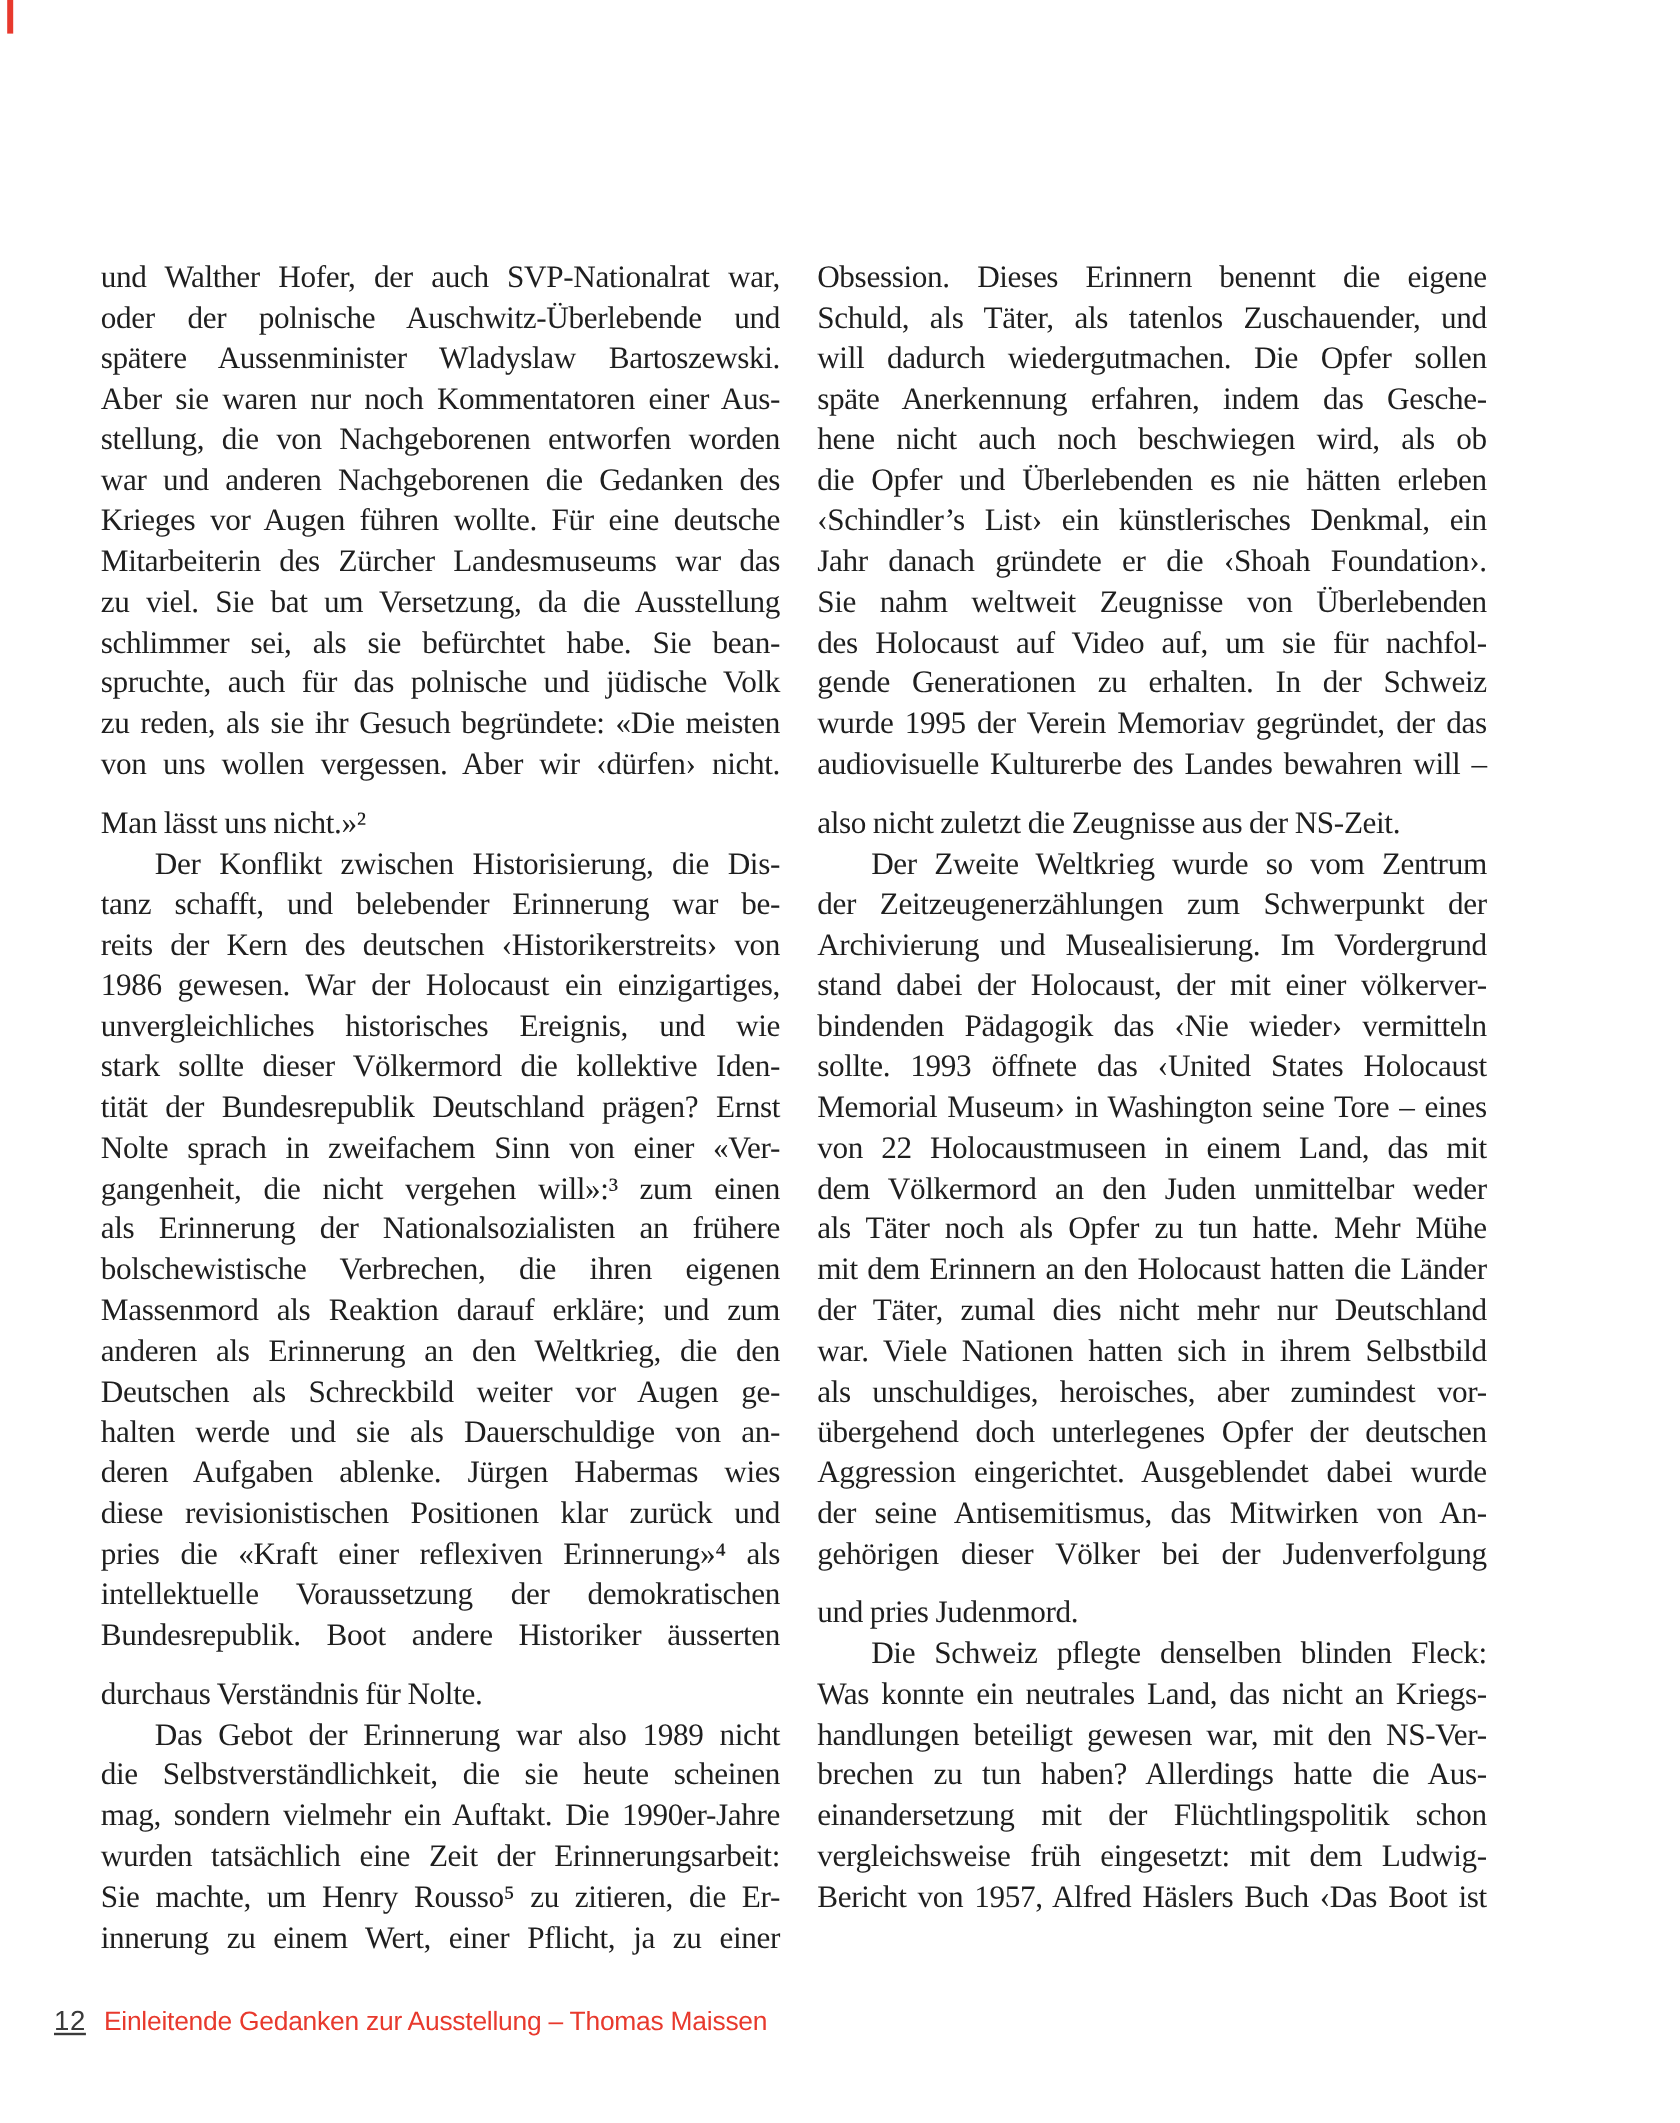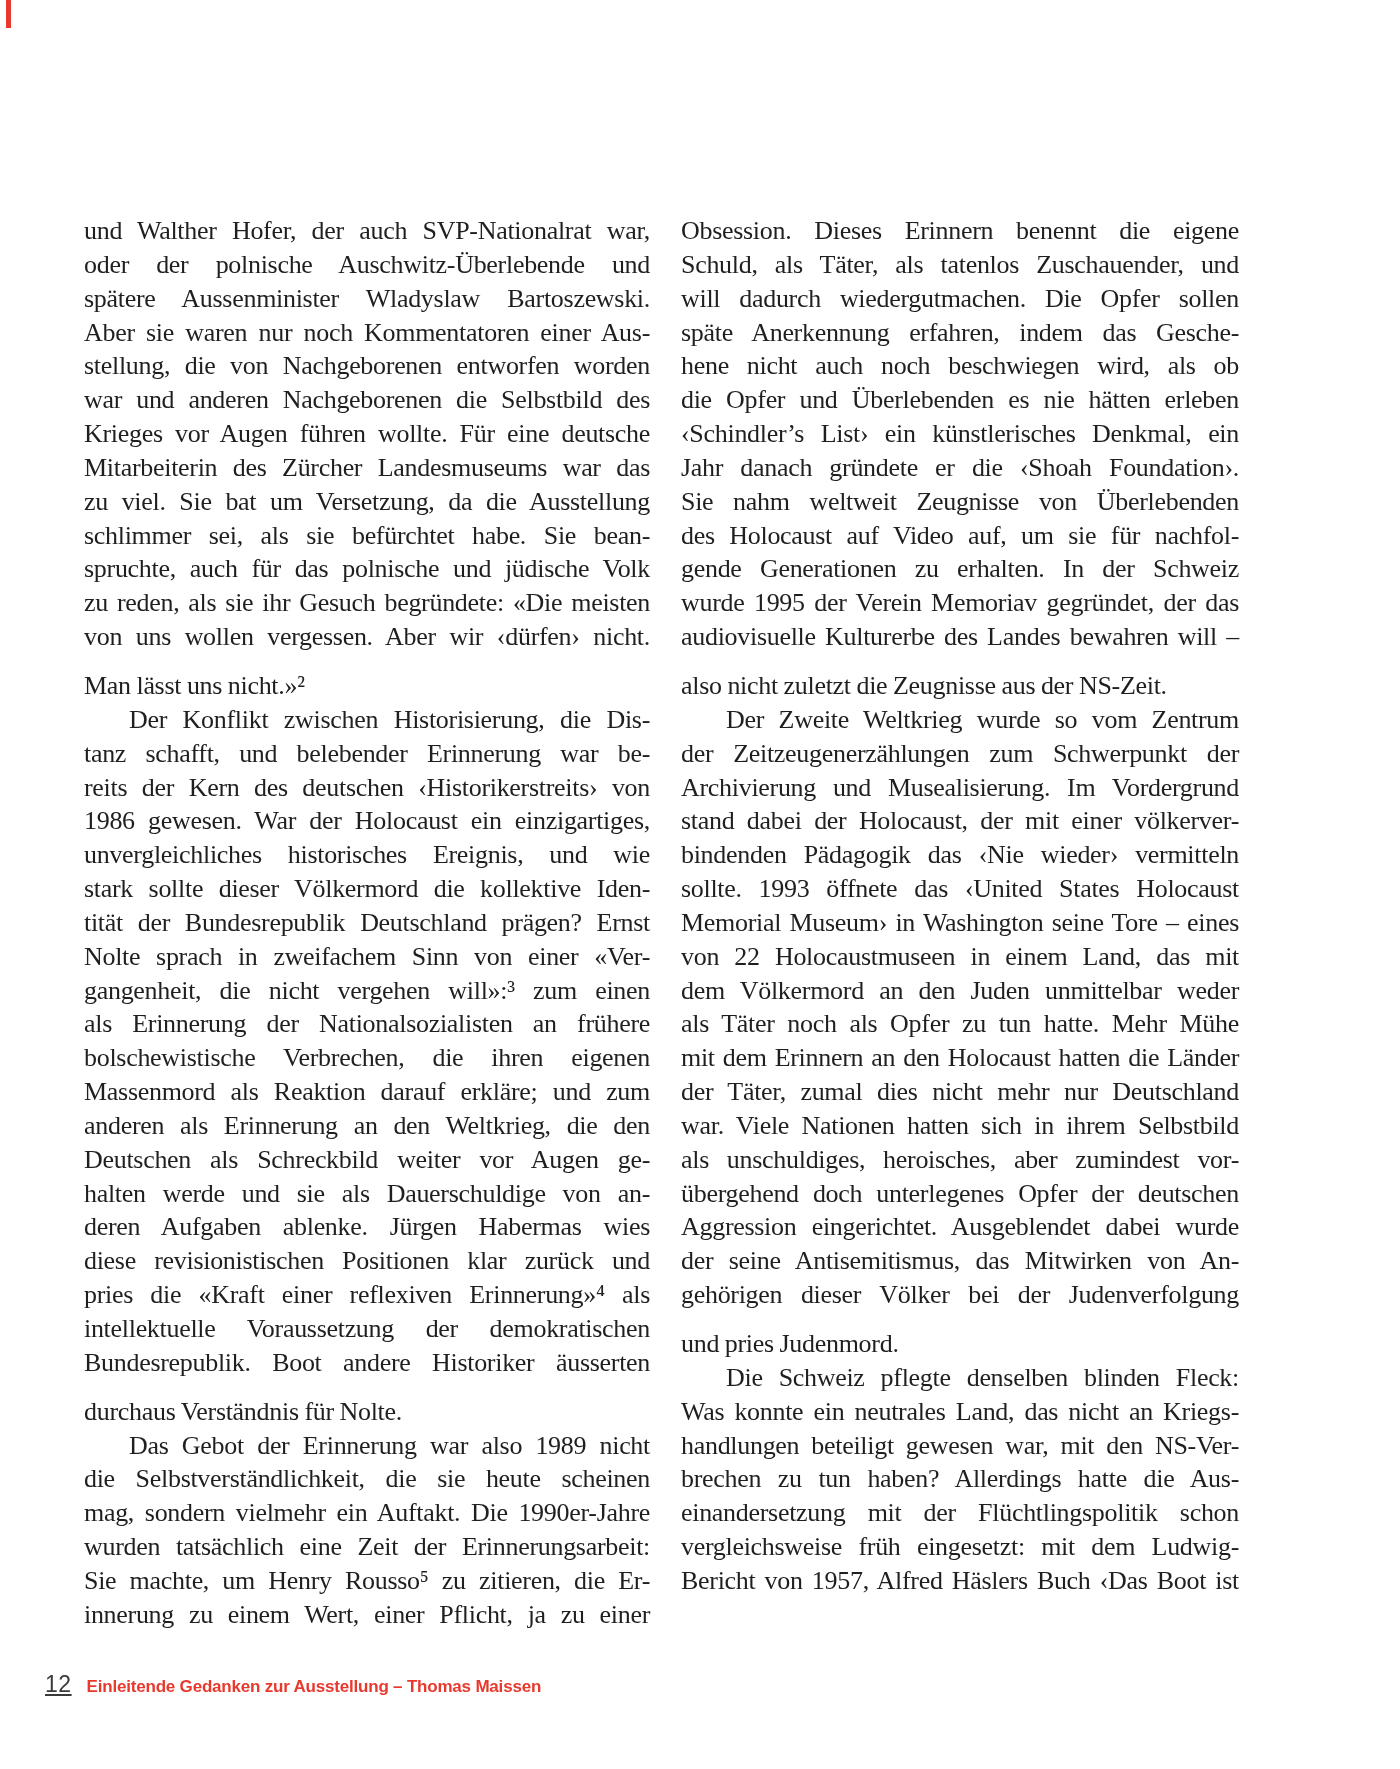--- a/index.html
+++ b/index.html
@@ -40,38 +40,37 @@
     position: absolute; left: 45px; top: 1671px;
     display: flex; align-items: baseline;
     font-family: "Liberation Sans", sans-serif;
   }
   .page-number {
     font-size: 23px;
     color: #3a3a3a;
     letter-spacing: 0.5px;
   }
   .footer-title {
-    font-size: 17px;
+    font-size: 22px;
     margin-left: 15px;
     letter-spacing: -0.2px;
-    font-weight: bold;
   }
 </style>
 </head>
 <body>
 
 <div class="corner-tab" style="background: rgb(232, 57, 45);"></div>
 
 <div class="text-column col-left">
     <div class="text-line">und Walther Hofer, der auch SVP-Nationalrat war,</div>
     <div class="text-line">oder der polnische Auschwitz-Überlebende und</div>
     <div class="text-line">spätere Aussenminister Wladyslaw Bartoszewski.</div>
     <div class="text-line">Aber sie waren nur noch Kommentatoren einer Aus-</div>
     <div class="text-line">stellung, die von Nachgeborenen entworfen worden</div>
-    <div class="text-line">war und anderen Nachgeborenen die Selbstbild des</div>
+    <div class="text-line">war und anderen Nachgeborenen die Gedanken des</div>
     <div class="text-line">Krieges vor Augen führen wollte. Für eine deutsche</div>
     <div class="text-line">Mitarbeiterin des Zürcher Landesmuseums war das</div>
     <div class="text-line">zu viel. Sie bat um Versetzung, da die Ausstellung</div>
     <div class="text-line">schlimmer sei, als sie befürchtet habe. Sie bean-</div>
     <div class="text-line">spruchte, auch für das polnische und jüdische Volk</div>
     <div class="text-line">zu reden, als sie ihr Gesuch begründete: «Die meisten</div>
     <div class="text-line">von uns wollen vergessen. Aber wir ‹dürfen› nicht.</div>
     <div class="text-line para-end">Man lässt uns nicht.»²</div>
     <div class="text-line para-indent">Der Konflikt zwischen Historisierung, die Dis-</div>
     <div class="text-line">tanz schafft, und belebender Erinnerung war be-</div>

